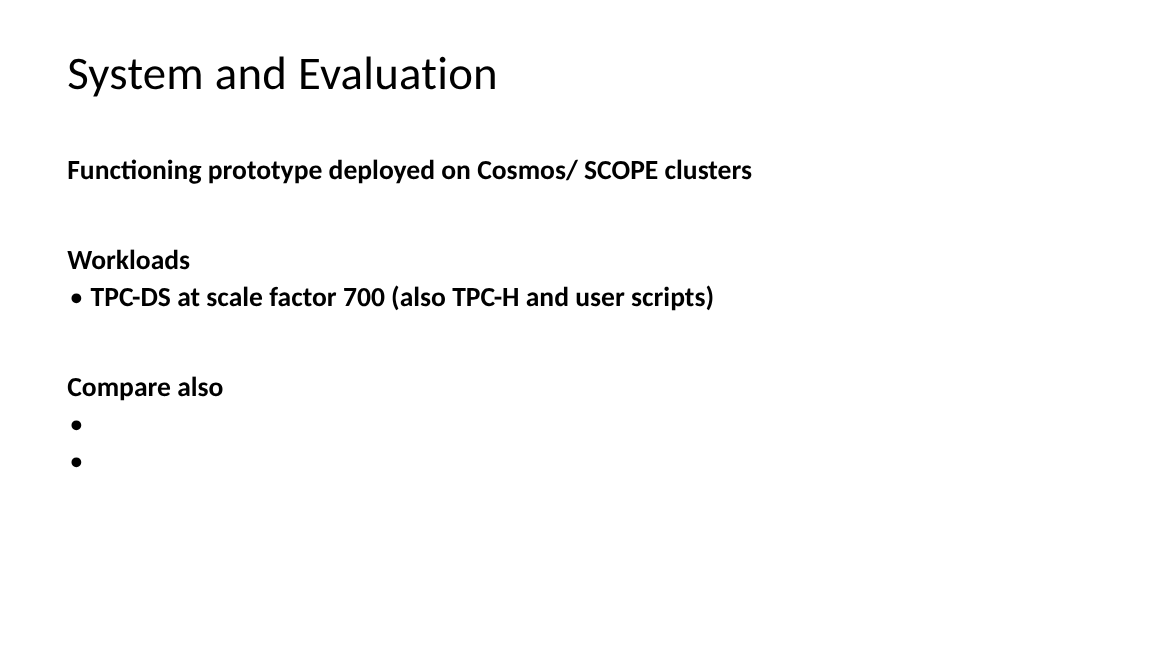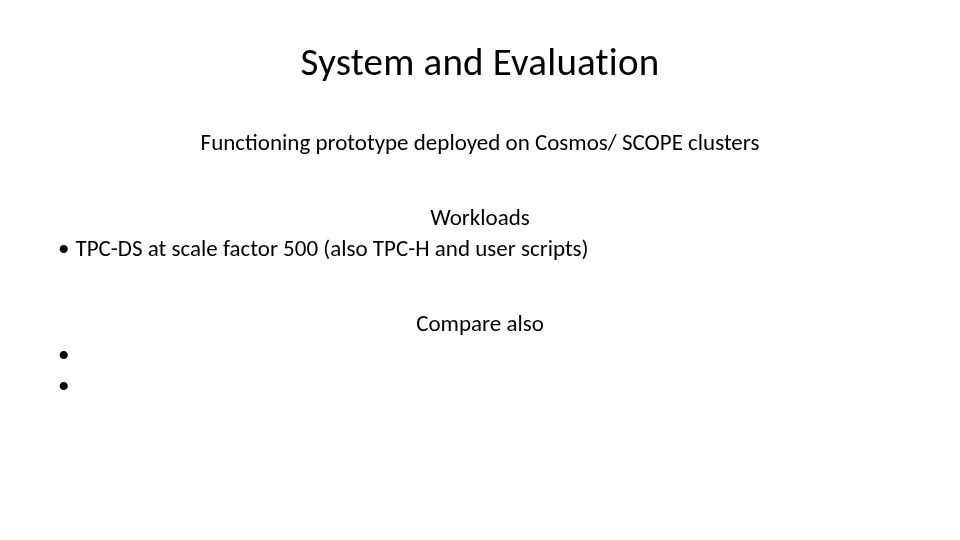--- a/index.html
+++ b/index.html
@@ -1,19 +1,18 @@
 <!DOCTYPE html>
 <html><head>
   <meta charset="utf-8">
   <style>
     * {
       margin: 0;
       padding: 0;
       box-sizing: border-box;
-      text-align: center;
     }
     html, body {
       width: 960px;
       height: 540px;
       background: #ffffff;
       font-family: Calibri, "Segoe UI", Arial, sans-serif;
       color: #000000;
       overflow: hidden;
     }
     .slide {
@@ -23,21 +22,21 @@
     }
     .title {
       font-size: 39px;
       font-weight: 400;
       letter-spacing: 0.2px;
       margin-bottom: 42px;
       color: #000;
     }
     .line {
       font-size: 23px;
-      font-weight: 400;
+      font-weight: 700;
       color: #000;
       line-height: 1.35;
     }
     .block {
       margin-bottom: 44px;
     }
     .bullet-row {
       display: flex;
       align-items: flex-start;
     }
@@ -55,21 +54,21 @@
   <h1 class="title">System and Evaluation</h1>
 
   <div class="block">
     <div class="line">Functioning prototype deployed on Cosmos/ SCOPE clusters</div>
   </div>
 
   <div class="block">
     <div class="line">Workloads</div>
     <div class="bullet-row">
       <span class="bullet-dot">•</span>
-      <span class="line">TPC-DS at scale factor 500 (also TPC-H and user scripts)</span>
+      <span class="line">TPC-DS at scale factor 700 (also TPC-H and user scripts)</span>
     </div>
   </div>
 
   <div class="block">
     <div class="line">Compare also</div>
     <div class="bullet-row">
       <span class="bullet-dot">•</span>
     </div>
     <div class="bullet-row">
       <span class="bullet-dot">•</span>

